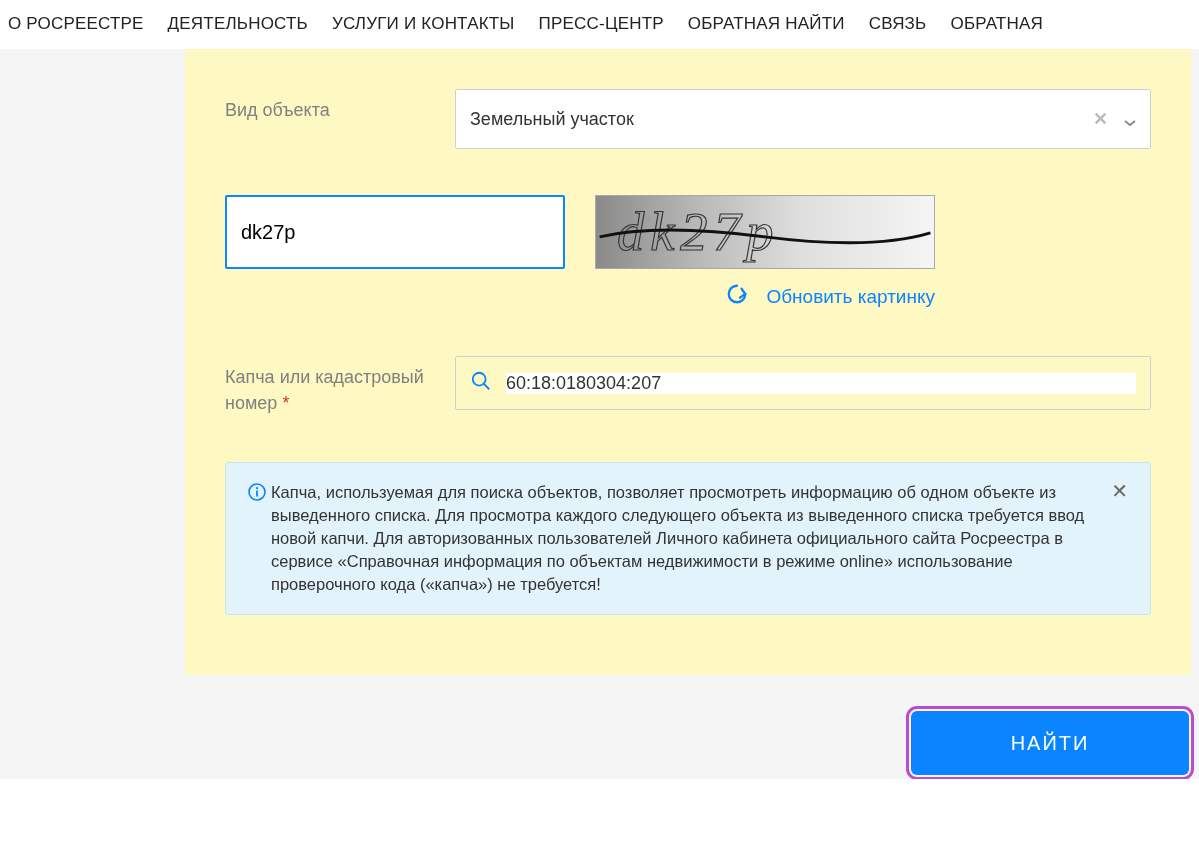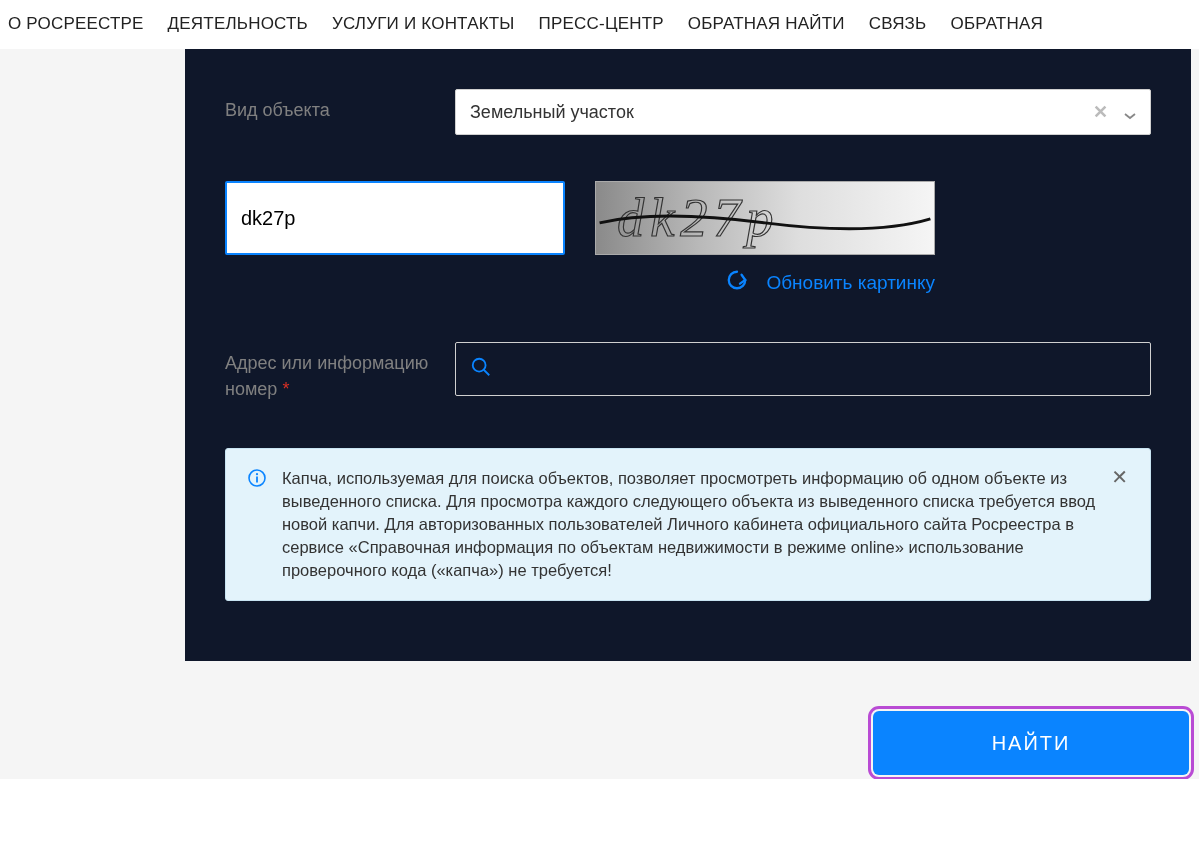--- a/index.html
+++ b/index.html
@@ -21,21 +21,21 @@
     border-bottom: 1px solid transparent;
   }
   .nav-item { cursor: pointer; white-space: nowrap; letter-spacing: 0.2px; }
   .page {
     background: #f5f5f5;
     padding: 0;
     min-height: 730px;
     position: relative;
   }
   .card {
-    background: #0f172a;
+    background: #fef9c3;
     margin-left: 185px;
     margin-right: 8px;
     padding: 40px 40px 60px 40px;
     min-height: 610px;
   }
   .row {
     display: flex;
     align-items: flex-start;
     margin-bottom: 46px;
   }
@@ -44,21 +44,21 @@
     flex-shrink: 0;
     font-size: 18px;
     color: #808080;
     line-height: 26px;
     padding-top: 8px;
   }
   .req { color: #d93025; }
   .row-controls { flex: 1; display: flex; align-items: flex-start; gap: 30px; }
   .select {
     flex: 1;
-    height: 46px;
+    height: 60px;
     border: 1px solid #d0d0d0;
     border-radius: 2px;
     display: flex;
     align-items: center;
     padding: 0 14px;
     font-size: 18px;
     color: #333;
     position: relative;
     background: #fff;
   }
@@ -126,21 +126,21 @@
     font-size: 18px;
     color: #333;
   }
 
   .info-alert {
     background: #e3f3fb;
     border: 1px solid #c8e4f2;
     border-radius: 3px;
     padding: 18px 22px;
     display: flex;
-    gap: 16px;
+    gap: 5px;
     align-items: flex-start;
     font-size: 16.5px;
     line-height: 23px;
     color: #333;
     margin-top: 20px;
   }
   .info-alert .info-icon { flex-shrink: 0; margin-top: 2px; }
   .info-alert .info-icon svg { width: 18px; height: 18px; }
   .info-alert .info-text { flex: 1; }
   .info-alert .info-close {
@@ -150,21 +150,21 @@
     cursor: pointer;
     line-height: 1;
   }
 
   .find-wrap {
     position: absolute;
     right: 10px;
     bottom: 4px;
   }
   .find-button {
-    width: 316px;
+    width: 278px;
     height: 64px;
     background: #0a84ff;
     border: none;
     border-radius: 6px;
     color: #fff;
     font-size: 20px;
     letter-spacing: 2px;
     cursor: pointer;
     outline: 3px solid #b94bd4;
     outline-offset: 2px;
@@ -219,31 +219,32 @@
                 </svg>
             </span>
             <span>Обновить картинку</span>
           </div>
         </div>
       </div>
     </div>
 
     <div class="row">
       <div class="row-label">
-        <span>Адрес или информацию номер</span>
+        <span>Капча или кадастровый номер</span>
         <span class="req">*</span>
       </div>
       <div class="row-controls">
         <div class="addr-input-wrap">
           <span>
             <svg viewBox="0 0 24 24">
                 <circle cx="10" cy="10" r="7" stroke="#0a84ff" stroke-width="2" fill="none"></circle>
                 <line x1="15" y1="15" x2="21" y2="21" stroke="#0a84ff" stroke-width="2"></line>
               </svg>
           </span>
+          <input class="addr-input" type="text" value="60:18:0180304:207" style="">
         </div>
       </div>
     </div>
 
     <div class="info-alert">
       <span class="info-icon">
         <svg viewBox="0 0 18 18">
             <circle cx="9" cy="9" r="8" stroke="#0a84ff" stroke-width="1.6" fill="none"></circle>
             <circle cx="9" cy="5.2" r="1.1" fill="#0a84ff"></circle>
             <rect x="8.1" y="7.5" width="1.8" height="6" fill="#0a84ff"></rect>

